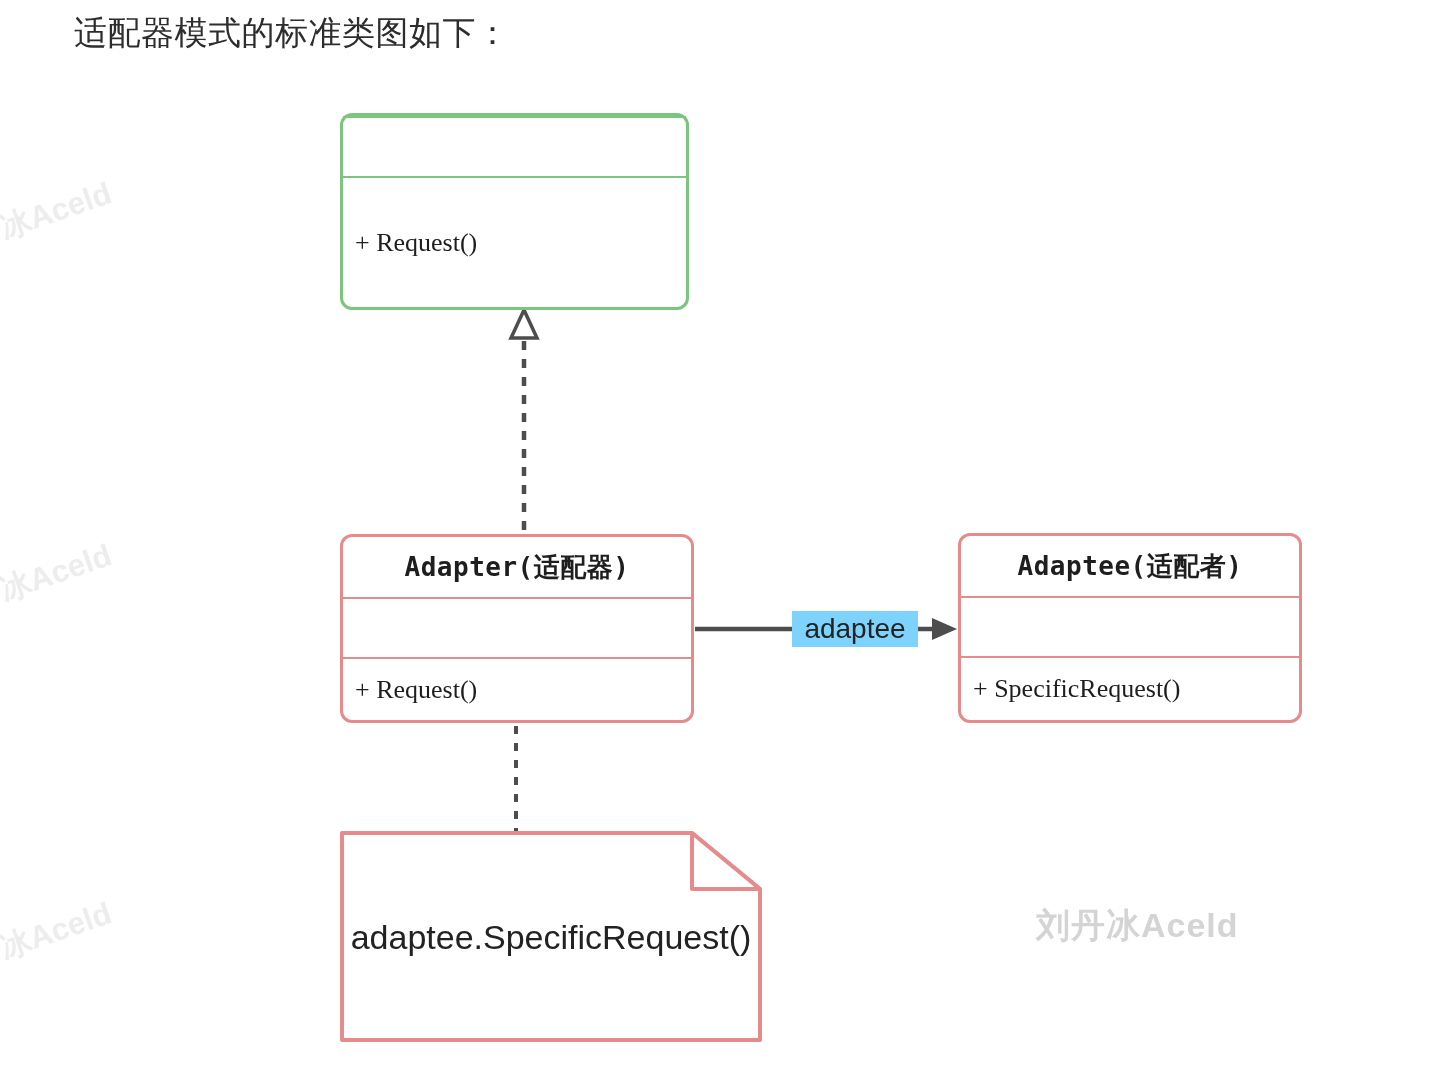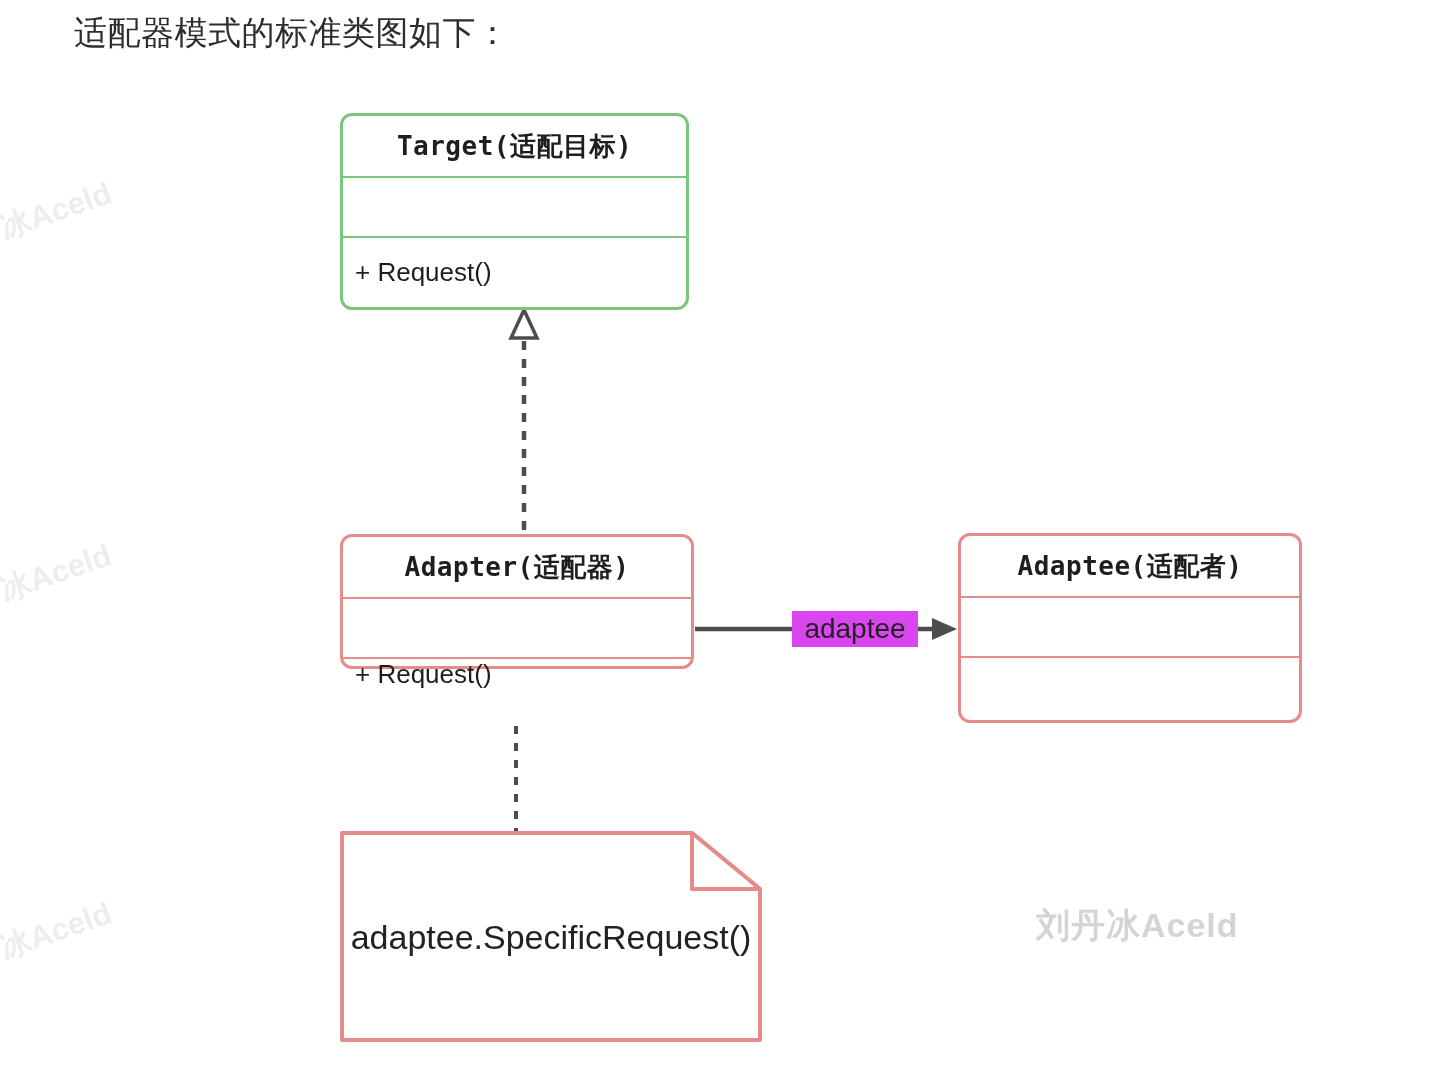--- a/index.html
+++ b/index.html
@@ -57,35 +57,35 @@
     flex: 0 0 62px;
     box-sizing: border-box;
   }
   .green .uml-attrs { border-top: 2.5px solid var(--green); border-bottom: 2.5px solid var(--green); }
   .red   .uml-attrs { border-top: 2.5px solid var(--red);   border-bottom: 2.5px solid var(--red); }
   .uml-methods {
     flex: 1;
     display: flex;
     align-items: center;
     padding-left: 12px;
-    font-family: Liberation Sans, sans-serif;
+    font-family: Liberation Serif, serif;
     font-size: 26px;
     color: var(--ink);
     white-space: pre;
   }
   .assoc-label {
     position: absolute;
     left: 792px;
     top: 611px;
     width: 126px;
     height: 36px;
     display: flex;
     align-items: center;
     justify-content: center;
-    background: #d946ef;
+    background: #7dd3fc;
     font-size: 28px;
     color: #222222;
   }
   .note-text {
     position: absolute;
     left: 342px;
     top: 835px;
     width: 418px;
     height: 205px;
     display: flex;
@@ -140,34 +140,34 @@
       <line x1="516" y1="726" x2="516" y2="831" stroke="#4d4d4d" stroke-width="4" stroke-dasharray="8 9"></line>
     </g>
 
     <g>
       <path d="M342,833 L692,833 L760,889 L760,1040 L342,1040 Z" fill="#ffffff" stroke="#e58b8c" stroke-width="4" stroke-linejoin="round"></path>
       <path d="M692,833 L760,889 L692,889 Z" fill="#ffffff" stroke="#e58b8c" stroke-width="4" stroke-linejoin="round"></path>
     </g>
   </svg>
 
   <div class="uml-class green" style="left:340px; top:113px; width:349px; height:197px;">
-    <div class="uml-name">Target(适配目标)</div>
     <div class="uml-attrs"></div>
     <div class="uml-methods">+ Request()</div>
   </div>
 
-  <div class="uml-class red" style="left:340px; top:534px; width:354px; height:135px;">
+  <div class="uml-class red" style="left:340px; top:534px; width:354px; height:189px;">
     <div class="uml-name">Adapter(适配器)</div>
     <div class="uml-attrs"></div>
     <div class="uml-methods">+ Request()</div>
   </div>
 
   <div class="uml-class red" style="left:958px; top:533px; width:344px; height:190px;">
     <div class="uml-name">Adaptee(适配者)</div>
     <div class="uml-attrs"></div>
+    <div class="uml-methods">+ SpecificRequest()</div>
   </div>
 
   <div class="assoc-label">adaptee</div>
 
   <div class="note-text">adaptee.SpecificRequest()</div>
 
   <div class="wm-main">刘丹冰Aceld</div>
   <div class="wm-left p1">刘丹冰Aceld</div>
   <div class="wm-left p2">刘丹冰Aceld</div>
   <div class="wm-left p3">刘丹冰Aceld</div>

